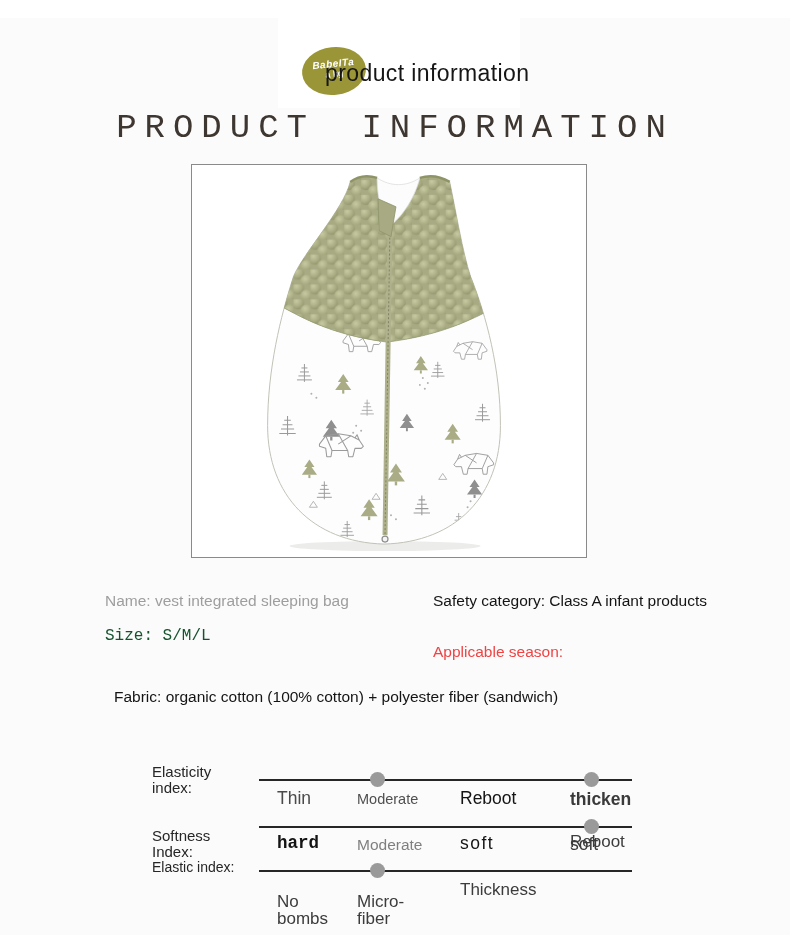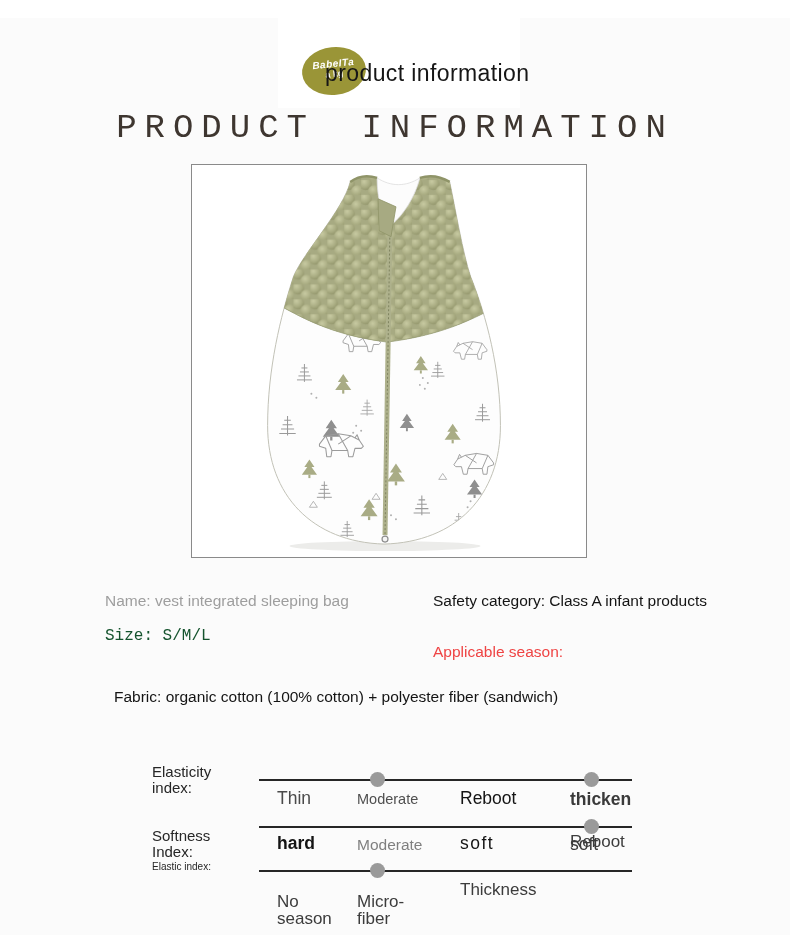--- a/index.html
+++ b/index.html
@@ -29,21 +29,21 @@
   
   .row-label{left:152px;font-size:15px;color:#262626;line-height:16px;}
   .idx-line{position:absolute;left:259px;width:373px;height:1.5px;background:#262626;}
   .idx-dot{position:absolute;width:15px;height:15px;border-radius:50%;background:#9a9a9a;}
   .opt{position:absolute;white-space:pre-line;}
   .o-lg{font-size:17.5px;color:#4a4a4a;}
   .o-sm{font-size:14.5px;color:#4f4f4f;text-align:right;}
   .o-md{font-size:17px;color:#3c3c3c;line-height:17px;}
   .o-dark{color:#141414;}
   .o-mid{color:#3a3a3a;}
-  .o-bold{font-weight:bold;}
+  .o-bold{font-weight:bold;font-family:Liberation Mono, monospace;}
   .o-muted{color:#7f7f7f;}
   .o-sp{letter-spacing:1.5px;}
   .c0{left:277px;}.c1{left:357px;}.c2{left:460px;}.c3{left:570px;}
 </style>
 </head>
 <body>
 
 <div id="page">
 
   <div id="top-strip" class="abs"></div>
@@ -181,26 +181,26 @@
     <div class="abs row-label" style="top:828px;">
       <div>Softness</div>
       <div>Index:</div>
     </div>
     <div class="idx-line" style="top:826px;"></div>
     <div class="abs opt o-lg o-bold o-dark c0" style="top:833px;">hard</div>
     <div class="abs opt o-sm o-muted c1" style="top:836px;font-size:15.5px;">Moderate</div>
     <div class="abs opt o-lg o-dark o-sp c2" style="top:833px;">soft</div>
     <div class="abs opt o-lg o-mid c3" style="top:834px;">soft</div>
 
-    <div class="abs row-label" style="top:859px;font-size:10px;">
+    <div class="abs row-label" style="top:859px;font-size:14px;">
       <div>Elastic index:</div>
     </div>
     <div class="idx-line" style="top:870px;"></div>
     <div class="abs opt o-md c0" style="top:876px;">
-      <div>No</div><div>season</div>
+      <div>No</div><div>bombs</div>
     </div>
     <div class="abs opt o-md c1" style="top:876px;">
       <div>Micro-</div><div>fiber</div>
     </div>
     <div class="abs opt o-md c2" style="top:881px;">Thickness</div>
     <div class="abs opt o-md c3" style="top:833px;">Reboot</div>
 
   <div class="idx-dot" style="left: 369.5px; top: 772.2px; background: rgb(154, 154, 154);"></div>
       <div class="idx-dot" style="left: 583.5px; top: 772.2px; background: rgb(154, 154, 154);"></div>
       <div class="idx-dot" style="left: 583.5px; top: 819.2px; background: rgb(154, 154, 154);"></div>

